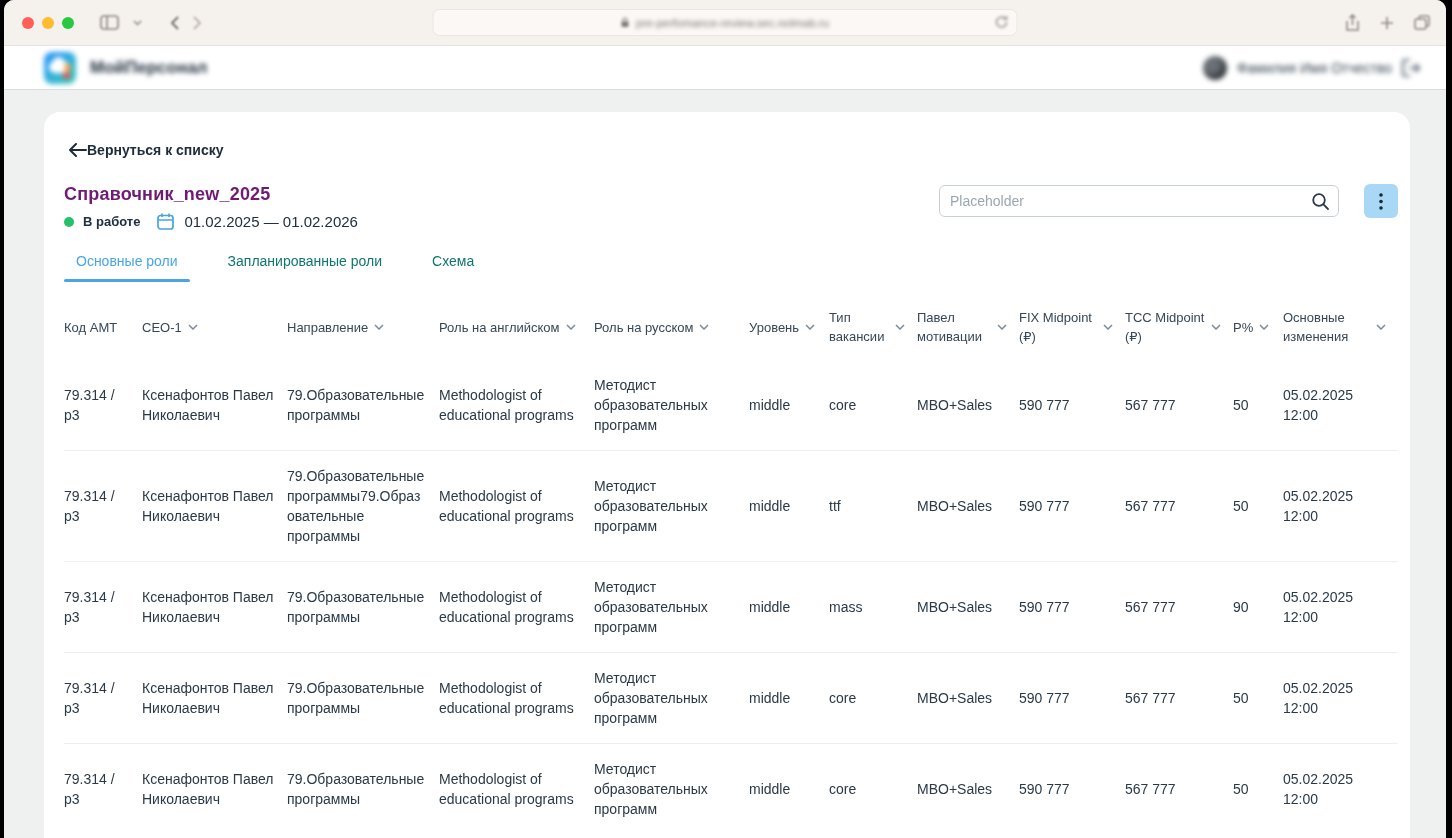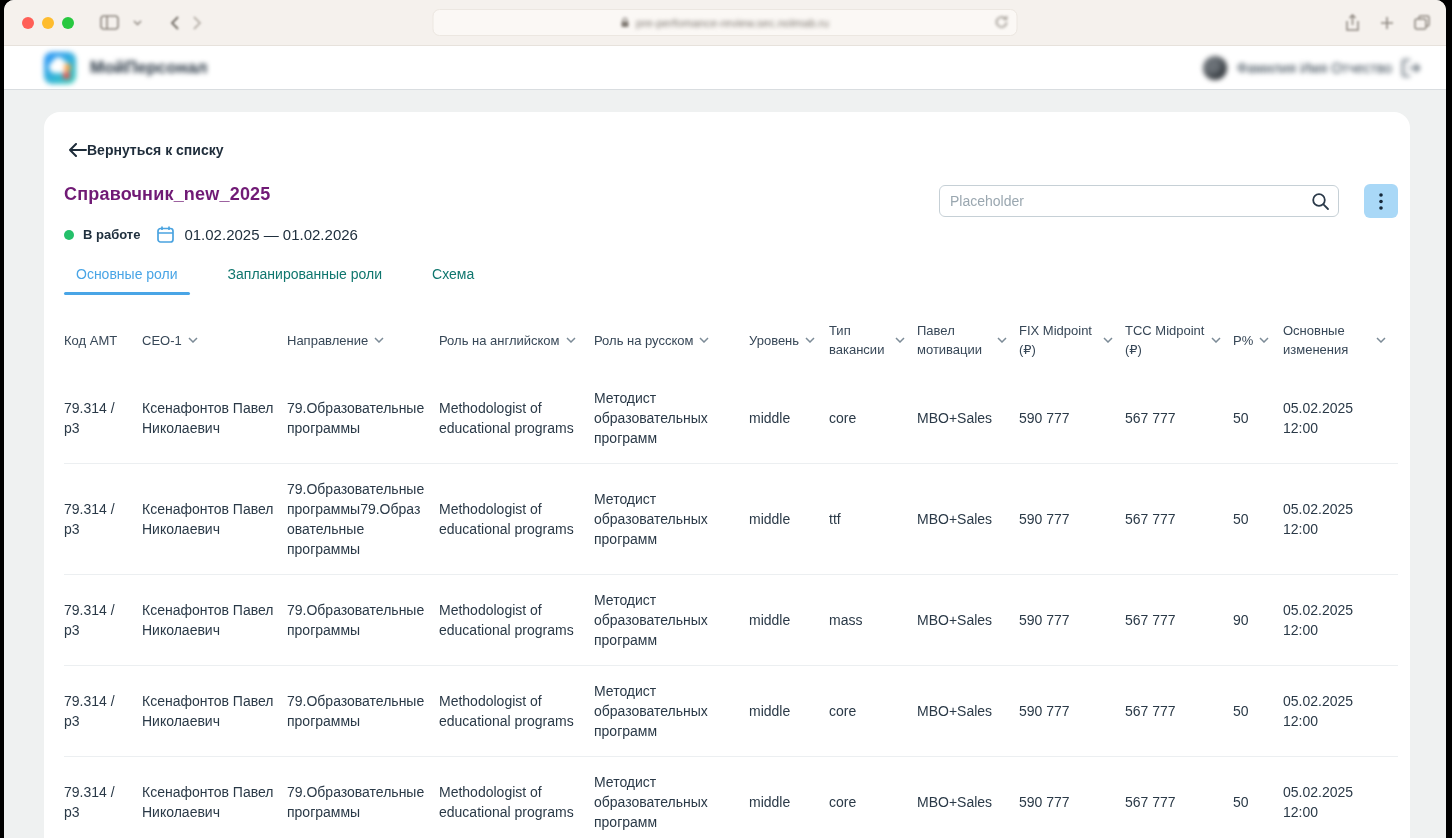--- a/index.html
+++ b/index.html
@@ -46,21 +46,21 @@
   .content { flex:1; position:relative; background:#eff1f1; }
   .card { position:absolute; left:40px; right:36px; top:22px; bottom:-20px;
           background:#fff; border-radius:16px 16px 0 0; padding:0 12px 0 20px; overflow:hidden; }
 
   .back-row { margin-top:30px; display:flex; align-items:center; padding-left:4px;
               color:#1e2c3a; cursor:pointer; width:fit-content; }
   .back-label { font-size:14px; font-weight:700; }
 
   .title-row { margin-top:26px; display:flex; justify-content:space-between; align-items:flex-start; }
   .page-title { font-size:18px; font-weight:700; color:#701a75; letter-spacing:.2px; }
-  .status-row { margin-top:20px; display:flex; align-items:center; }
+  .status-row { margin-top:7px; display:flex; align-items:center; }
   .status-dot { width:10px; height:10px; border-radius:50%; background:#24c06a; }
   .status-label { font-size:13px; font-weight:700; color:#20303e; margin-left:9px; }
   .cal-icon { margin-left:16px; display:flex; }
   .date-range { font-size:15px; color:#20303e; margin-left:9px; }
 
   .title-right { display:flex; gap:25px; align-items:center; }
   .search-wrap { position:relative; }
   .search-input { width:400px; height:32px; border:1px solid #c6d0d6; border-radius:6px;
                   padding:0 38px 0 10px; font-size:14px; color:#2a3947; outline:none;
                   font-family:inherit; background:#fff; }

